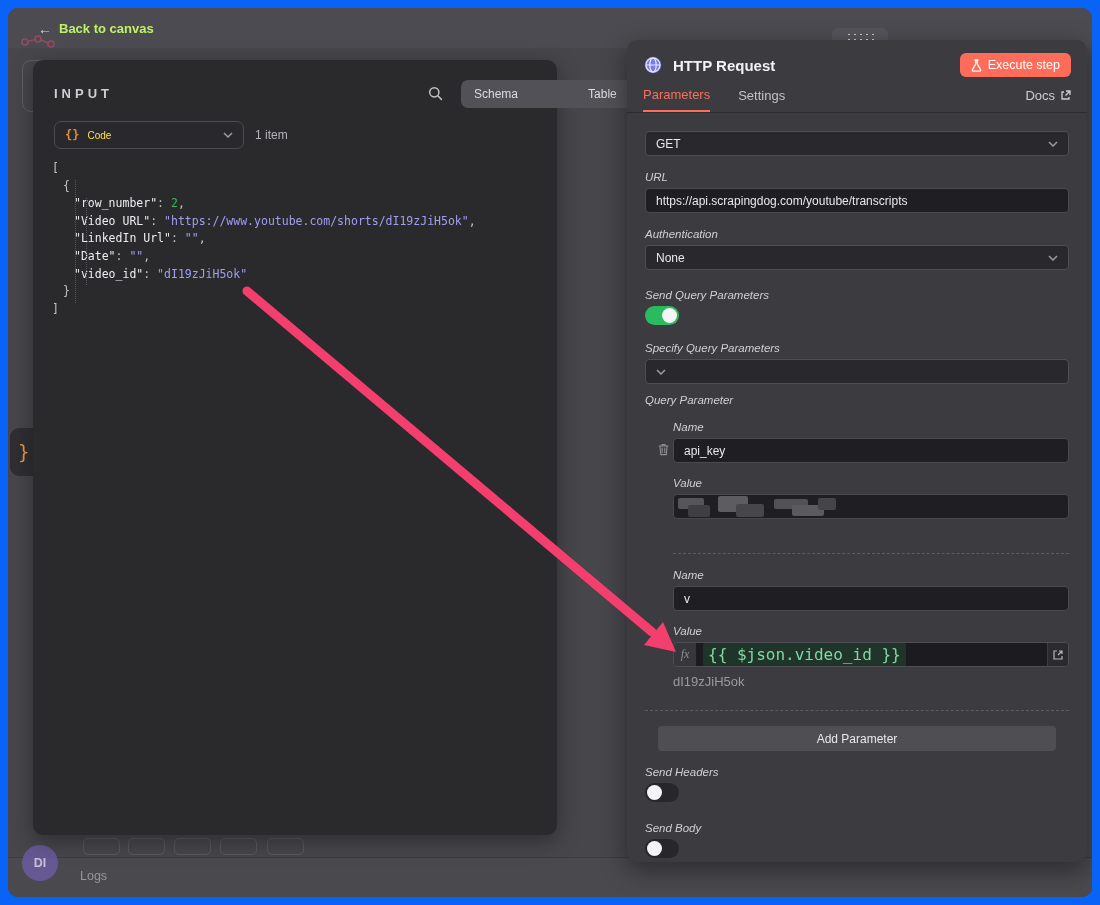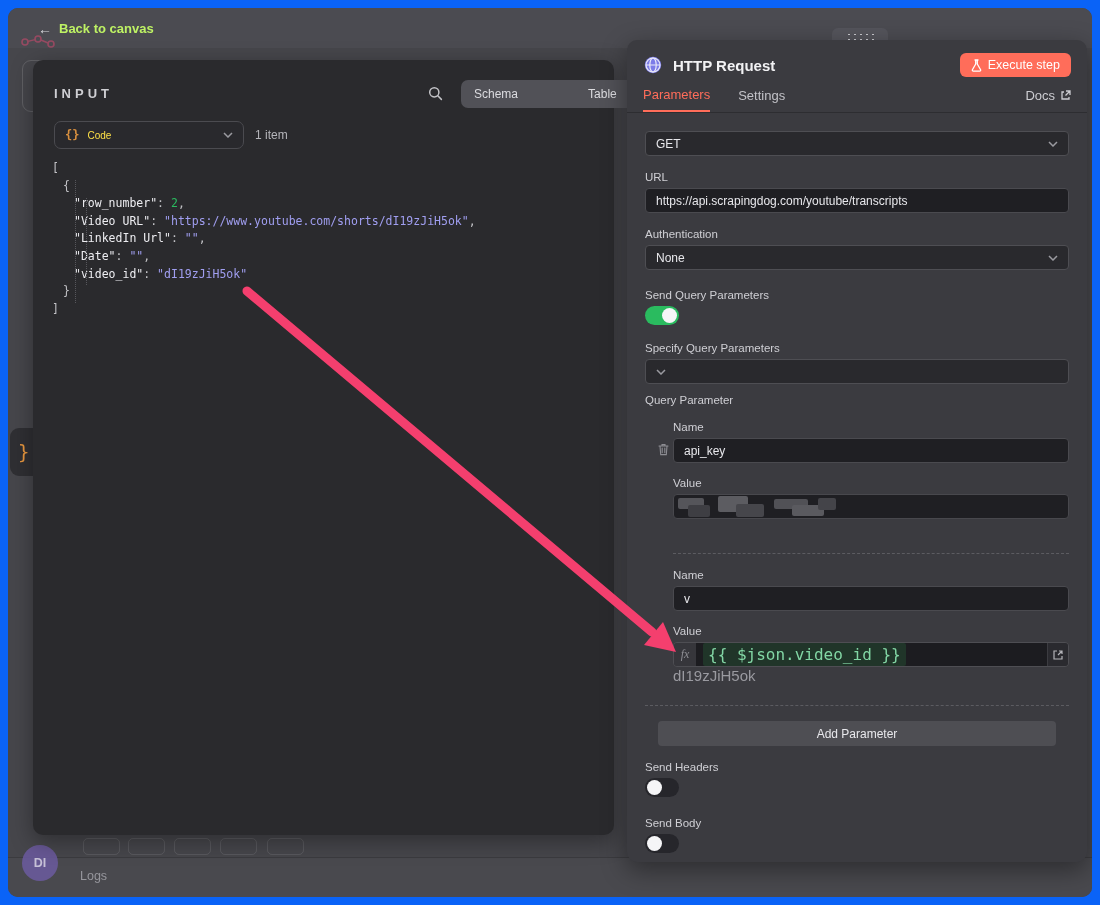--- a/index.html
+++ b/index.html
@@ -31,21 +31,21 @@
   .logs-label { position:absolute; left:72px; top:11px; font-size:12.5px; color:#96969c; }
   .avatar { position:absolute; left:14px; top:837px; width:36px; height:36px; border-radius:50%;
     background:#6c5ba0; opacity:.85; display:flex; align-items:center; justify-content:center;
     font-size:12.5px; font-weight:700; color:#ddd6f0; z-index:2; }
   
   .side-brace-tab { position:absolute; left:2px; top:420px; width:34px; height:48px;
     background:#2f2f33; border-radius:9px 0 0 9px; z-index:1;
     display:flex; align-items:center; justify-content:flex-start; padding-left:8px; cursor:pointer; }
   .side-brace-tab span { color:#e8973f; font-size:19px; font-family:"DejaVu Sans Mono", monospace; }
   
-  .input-panel { position:absolute; left:25px; top:52px; width:581px; height:775px;
+  .input-panel { position:absolute; left:25px; top:52px; width:524px; height:775px;
     background:#2a2a2d; border-radius:10px; box-shadow:0 6px 22px rgba(0,0,0,.35); z-index:2; }
   .input-title { position:absolute; left:21px; top:26px; font-size:13px; font-weight:600;
     letter-spacing:4px; color:#cfcfd3; }
   .search-icon { position:absolute; left:395px; top:26px; cursor:pointer; }
   .view-tabs { position:absolute; left:428px; top:20px; height:28px; background:#515157;
     border-radius:7px; padding:2px; display:flex; align-items:stretch;gap:48px; }
   .vtab { font-size:12px; color:#dcdce0; padding:4px 11px; border-radius:5px; cursor:pointer;
     display:flex; align-items:center; }
   .vtab.active { background:#1f1f22; color:#ffffff; }
   .code-select { position:absolute; left:21px; top:61px; width:190px; height:28px;
@@ -78,21 +78,21 @@
     color:#fff; font-size:12.5px; padding:5px 11px; display:flex; align-items:center; gap:6px;
     cursor:pointer; font-family:inherit; }
   .http-tabs { display:flex; align-items:flex-end; padding:0 16px; margin-top:9px; height:27px;
     border-bottom:1px solid #2d2d31; }
   .tab-parameters { color:var(--accent); font-size:13px; padding-bottom:8px;
     border-bottom:2px solid var(--accent); cursor:pointer; }
   .tab-settings { color:#c2c2c7; font-size:13px; padding-bottom:9px; margin-left:28px; cursor:pointer; }
   .docs-link { margin-left:auto; color:#cdcdd2; font-size:13px; padding-bottom:9px;
     display:flex; align-items:center; gap:5px; cursor:pointer; }
   .http-body { padding:9px 18px 0 18px; position:relative; }
-  .fld-label { font-size:11.5px; color:#cfcfd4; margin-bottom:5px; }
+  .fld-label { font-size:11.5px; color:#cfcfd4; margin-bottom:5px;font-style:italic; }
   .select, .text-input { height:25px; background:#1f1f23; border:1px solid #4a4a4f;
     border-radius:4px; display:flex; align-items:center; padding:0 10px; font-size:12px; color:#e8e8ec; }
   .select { background:#29292d; border-color:#4e4e53; cursor:pointer; }
   .select .sel-text { flex:1; }
   .chev { color:#9a9aa0; }
   .toggle { width:34px; height:19px; border-radius:10px; position:relative; cursor:pointer; }
   .toggle.on { background:var(--green); }
   .toggle.off { background:#26262b; }
   .knob { position:absolute; top:2px; width:15px; height:15px; border-radius:50%; background:#f5f5f7; }
   .toggle.on .knob { right:2px; }
@@ -104,21 +104,21 @@
   .rblk { position:absolute; border-radius:2px; }
   .dashed-sep { border-top:1px dashed #5c5c61; }
   .expr-field { display:flex; height:25px; border:1px solid #4e4e53; border-radius:4px; overflow:hidden; }
   .fx-box { width:22px; background:#36363b; display:flex; align-items:center; justify-content:center;
     font-family:"Liberation Serif", serif; font-style:italic; font-size:12px; color:#8e8e94; }
   .expr-main { flex:1; background:#1c1c20; display:flex; align-items:center; padding:0 7px; }
   .expr-token { font-family:"DejaVu Sans Mono", monospace; font-size:16px; color:var(--expr);
     background:#203529; padding:2px 5px; border-radius:2px; }
   .expand-box { width:21px; background:#2a2a2f; display:flex; align-items:center; justify-content:center;
     border-left:1px solid #3c3c41; cursor:pointer; }
-  .expr-preview { font-size:15px; color:#9a9aa0; }
+  .expr-preview { font-size:13px; color:#9a9aa0; margin-top:7px; }
   .add-param-btn { display:block; width:calc(100% - 26px); margin:0 13px; height:25px;
     background:#4e4e53; border:none; border-radius:4px; color:#e8e8ec; font-size:12px;
     cursor:pointer; font-family:inherit; }
   
   .anno-arrow { position:absolute; left:0; top:0; width:1100px; height:905px;
     pointer-events:none; z-index:10; }
 </style>
 </head>
 <body>
 

